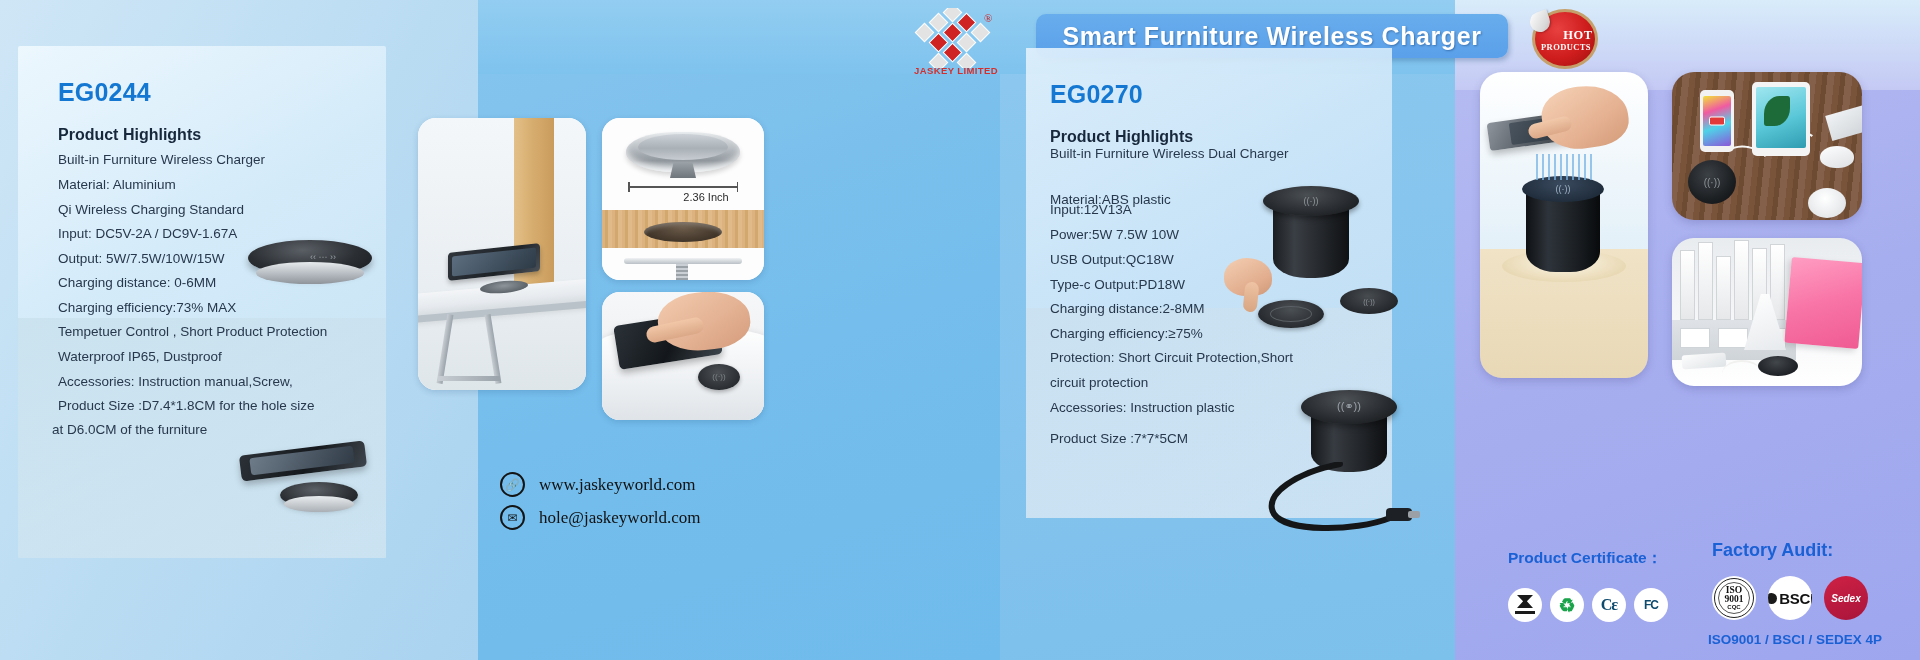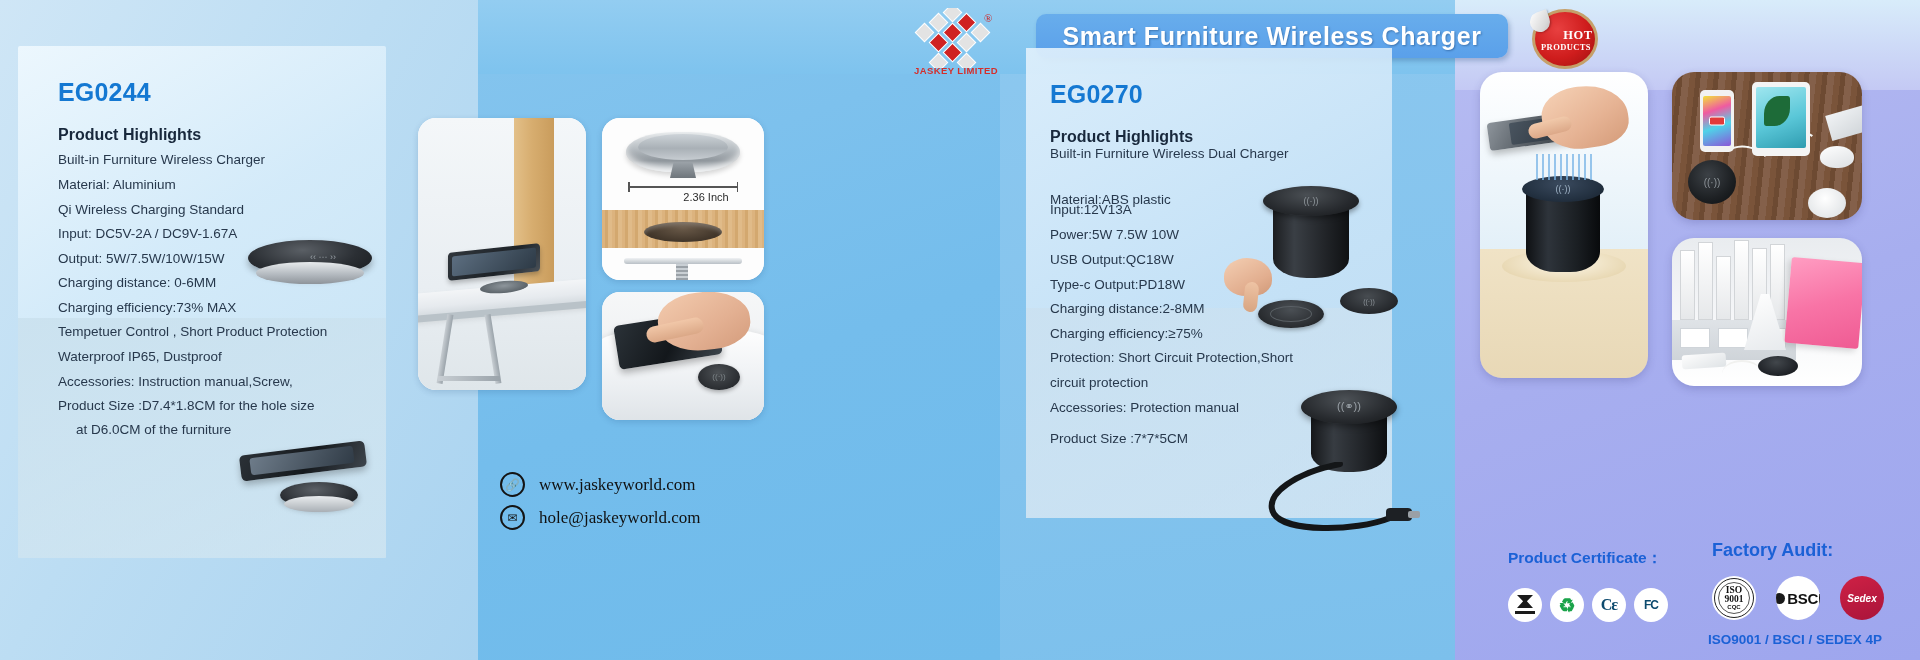--- a/index.html
+++ b/index.html
@@ -347,21 +347,21 @@
     content:""; position:absolute; left:9px; top:7px; width:16px; height:13px;
     background:#1a1a1a;
     clip-path: polygon(0 0,100% 0,62% 48%,100% 100%,0 100%,38% 48%);
   }
   .chip-weee:after {
     content:""; position:absolute; left:7px; top:23px; width:20px; height:2.5px; background:#1a1a1a;
   }
   .chip-recycle { color:#1aa34a; font-size:19px; }
   .chip-ce { font-size:16px; letter-spacing:-1px; font-family:"Liberation Serif", serif; }
   .chip-fcc { font-size:12px; letter-spacing:-1px; }
-  .audit-row { position:absolute; display:flex; gap:20px; align-items:center; }
+  .audit-row { position:absolute; display:flex; gap:12px; align-items:center; }
   .audit-chip {
     width:44px; height:44px; border-radius:50%; background:#fff;
     display:flex; flex-direction:column; align-items:center; justify-content:center;
     color:#111; overflow:hidden; position:relative;
   }
   .iso-ring { position:absolute; inset:2px; border-radius:50%; border:1.5px solid #222; }
   .iso-ring2 { position:absolute; inset:6px; border-radius:50%; border:1px solid #555; }
   .iso-t1 { font-size:9.5px; font-weight:bold; line-height:9px; font-family:"Liberation Serif", serif; z-index:2; }
   .iso-t2 { font-size:9.5px; font-weight:bold; line-height:9px; font-family:"Liberation Serif", serif; z-index:2; }
   .iso-t3 { font-size:6px; font-weight:bold; z-index:2; }
@@ -426,21 +426,21 @@
   <div class="spec-line" style="left:58px; top:177px;">Material: Aluminium</div>
   <div class="spec-line" style="left:58px; top:202px;">Qi Wireless Charging Standard</div>
   <div class="spec-line" style="left:58px; top:226px;">Input: DC5V-2A  /  DC9V-1.67A</div>
   <div class="spec-line" style="left:58px; top:251px;">Output: 5W/7.5W/10W/15W</div>
   <div class="spec-line" style="left:58px; top:275px;">Charging distance: 0-6MM</div>
   <div class="spec-line" style="left:58px; top:300px;">Charging efficiency:73% MAX</div>
   <div class="spec-line" style="left:58px; top:324px;">Tempetuer Control  , Short Product Protection</div>
   <div class="spec-line" style="left:58px; top:349px;">Waterproof IP65, Dustproof</div>
   <div class="spec-line" style="left:58px; top:374px;">Accessories:  Instruction manual,Screw,</div>
   <div class="spec-line" style="left:58px; top:398px;">Product Size :D7.4*1.8CM for the hole size</div>
-  <div class="spec-line" style="left:76px; top:422px;">at D6.0CM of the furniture</div>
+  <div class="spec-line" style="left:52px; top:422px;">at D6.0CM of the furniture</div>
 
   <div style="position:absolute;left:248px;top:240px;width:124px;height:50px;">
     <div style="position:absolute;left:0;top:0;width:124px;height:36px;border-radius:50%;
       background:radial-gradient(ellipse at 44% 28%, #5a5f65 0%, #2b2f34 55%, #15181b 100%);
       box-shadow:0 4px 7px rgba(0,0,0,.3);"></div>
     <div style="position:absolute;left:8px;top:22px;width:108px;height:22px;border-radius:50%;
       background:linear-gradient(180deg,#e8ebed 0%,#b5bbc1 55%,#8e949a 100%);"></div>
     <div style="position:absolute;left:62px;top:12px;color:#9aa1a7;font-size:9px;">‹‹ ⋯ ››</div>
   </div>
 
@@ -513,21 +513,21 @@
   <div class="spec-line" style="left:1050px; top:146px;">Built-in Furniture Wireless Dual Charger</div>
   <div class="spec-line" style="left:1050px; top:192px;">Material:ABS  plastic</div>
   <div class="spec-line" style="left:1050px; top:202px;"> Input:12V13A</div>
   <div class="spec-line" style="left:1050px; top:227px;">Power:5W 7.5W  10W</div>
   <div class="spec-line" style="left:1050px; top:252px;">USB Output:QC18W</div>
   <div class="spec-line" style="left:1050px; top:277px;">Type-c Output:PD18W</div>
   <div class="spec-line" style="left:1050px; top:301px;">Charging distance:2-8MM</div>
   <div class="spec-line" style="left:1050px; top:326px;">Charging efficiency:≥75%</div>
   <div class="spec-line" style="left:1050px; top:350px;">Protection: Short Circuit Protection,Short</div>
   <div class="spec-line" style="left:1050px; top:375px;">circuit protection</div>
-  <div class="spec-line" style="left:1050px; top:400px;">Accessories: Protection manual</div>
+  <div class="spec-line" style="left:1050px; top:400px;">Accessories: Instruction plastic</div>
   <div class="spec-line" style="left:1050px; top:431px;">Product Size :7*7*5CM</div>
 
   <div class="eg270-main">
     <div class="eg270-body"></div>
     <div class="eg270-ring"></div>
     <div class="eg270-cap">
         <i>((·))</i>
       </div>
   </div>
   <div class="eg270-pad"></div>

